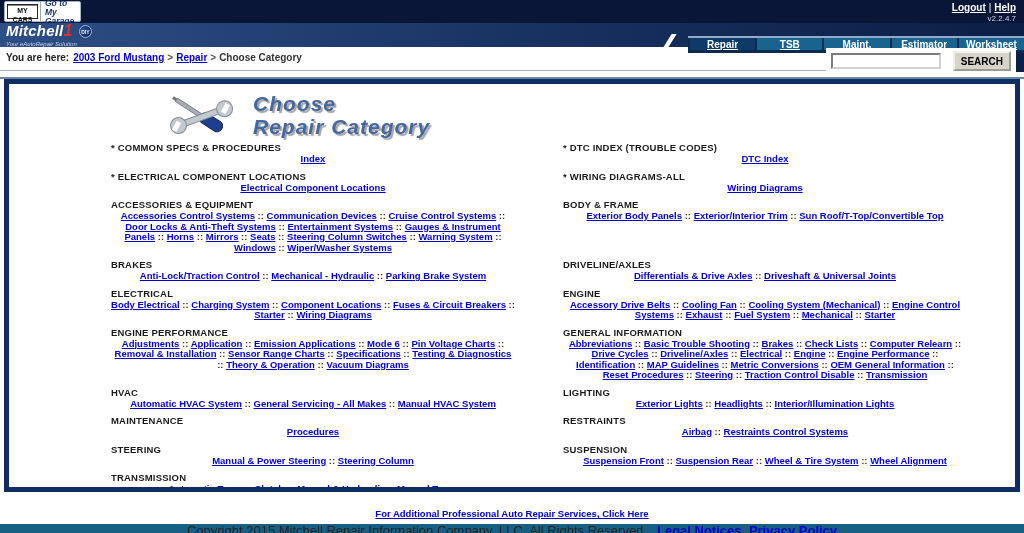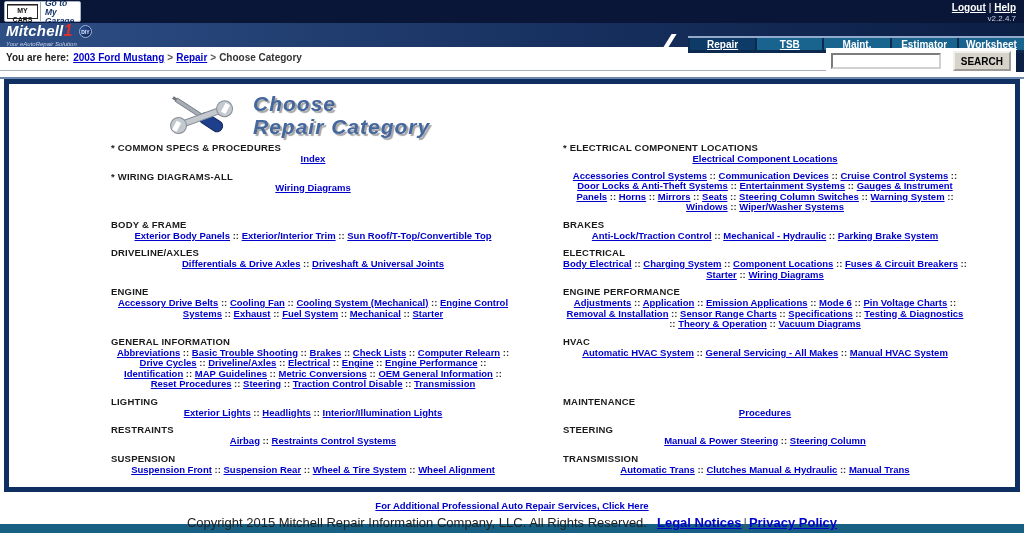--- a/index.html
+++ b/index.html
@@ -70,21 +70,21 @@
     letter-spacing:1px; text-shadow:2px 2px 1px #a5a5a5; }
 
   .cats { display:grid; grid-template-columns:1fr 1fr; column-gap:48px; padding:0 48px 0 102px; }
   .cat-cell { margin-bottom:6px; min-height:10px; }
   .cat-heading { font-size:9.5px; font-weight:bold; color:#1a1a1a; line-height:12px; letter-spacing:0.2px; }
   .cat-links { font-size:9.5px; line-height:10.5px;text-align:center; }
   .cat-link { color:#0000cc; font-weight:bold; text-decoration:underline; }
   .lsep { color:#333; font-weight:bold; }
 
   
-  .footer { height:32px; background:#ffffff; text-align:center; padding-top:3px; }
+  .footer { height:32px; background:#ffffff; text-align:center; padding-top:11px; }
   .f-link { font-size:9.5px; color:#0000cc; font-weight:bold; text-decoration:underline; }
   .f-copy { font-size:13px; color:#222; margin-top:2px; }
   .f-copy .cp { margin-right:10px; }
   .f-small-link { color:#0000cc; font-weight:bold; text-decoration:underline; }
   .f-sep { color:#555; margin:0 2px; }
   .f-top { display:inline-block; margin-top:2px; font-size:9.5px; font-weight:bold; color:#0000cc; text-decoration:underline; }
   .bottom-strip { height:9px; background:#176083; }
 </style>
 </head>
 <body>
@@ -158,28 +158,33 @@
       <div>Choose</div>
       <div>Repair Category</div>
     </div>
   </div>
   <div class="cats" id="cats">
       <div class="cat-cell">
         <div class="cat-heading">* COMMON SPECS &amp; PROCEDURES</div>
         <div class="cat-links"><a class="cat-link">Index</a></div>
       </div>
       <div class="cat-cell">
+        <div class="cat-heading">* DTC INDEX (TROUBLE CODES)</div>
+        <div class="cat-links"><a class="cat-link">DTC Index</a></div>
+      </div>
+      <div class="cat-cell">
         <div class="cat-heading">* ELECTRICAL COMPONENT LOCATIONS</div>
         <div class="cat-links"><a class="cat-link">Electrical Component Locations</a></div>
       </div>
       <div class="cat-cell">
         <div class="cat-heading">* WIRING DIAGRAMS-ALL</div>
         <div class="cat-links"><a class="cat-link">Wiring Diagrams</a></div>
       </div>
       <div class="cat-cell">
+        <div class="cat-heading">ACCESSORIES &amp; EQUIPMENT</div>
         <div class="cat-links"><a class="cat-link">Accessories Control Systems</a><span class="lsep"> :: </span><a class="cat-link">Communication Devices</a><span class="lsep"> :: </span><a class="cat-link">Cruise Control Systems</a><span class="lsep"> :: </span><a class="cat-link">Door Locks &amp; Anti-Theft Systems</a><span class="lsep"> :: </span><a class="cat-link">Entertainment Systems</a><span class="lsep"> :: </span><a class="cat-link">Gauges &amp; Instrument Panels</a><span class="lsep"> :: </span><a class="cat-link">Horns</a><span class="lsep"> :: </span><a class="cat-link">Mirrors</a><span class="lsep"> :: </span><a class="cat-link">Seats</a><span class="lsep"> :: </span><a class="cat-link">Steering Column Switches</a><span class="lsep"> :: </span><a class="cat-link">Warning System</a><span class="lsep"> :: </span><a class="cat-link">Windows</a><span class="lsep"> :: </span><a class="cat-link">Wiper/Washer Systems</a></div>
       </div>
       <div class="cat-cell">
         <div class="cat-heading">BODY &amp; FRAME</div>
         <div class="cat-links"><a class="cat-link">Exterior Body Panels</a><span class="lsep"> :: </span><a class="cat-link">Exterior/Interior Trim</a><span class="lsep"> :: </span><a class="cat-link">Sun Roof/T-Top/Convertible Top</a></div>
       </div>
       <div class="cat-cell">
         <div class="cat-heading">BRAKES</div>
         <div class="cat-links"><a class="cat-link">Anti-Lock/Traction Control</a><span class="lsep"> :: </span><a class="cat-link">Mechanical - Hydraulic</a><span class="lsep"> :: </span><a class="cat-link">Parking Brake System</a></div>
       </div>

